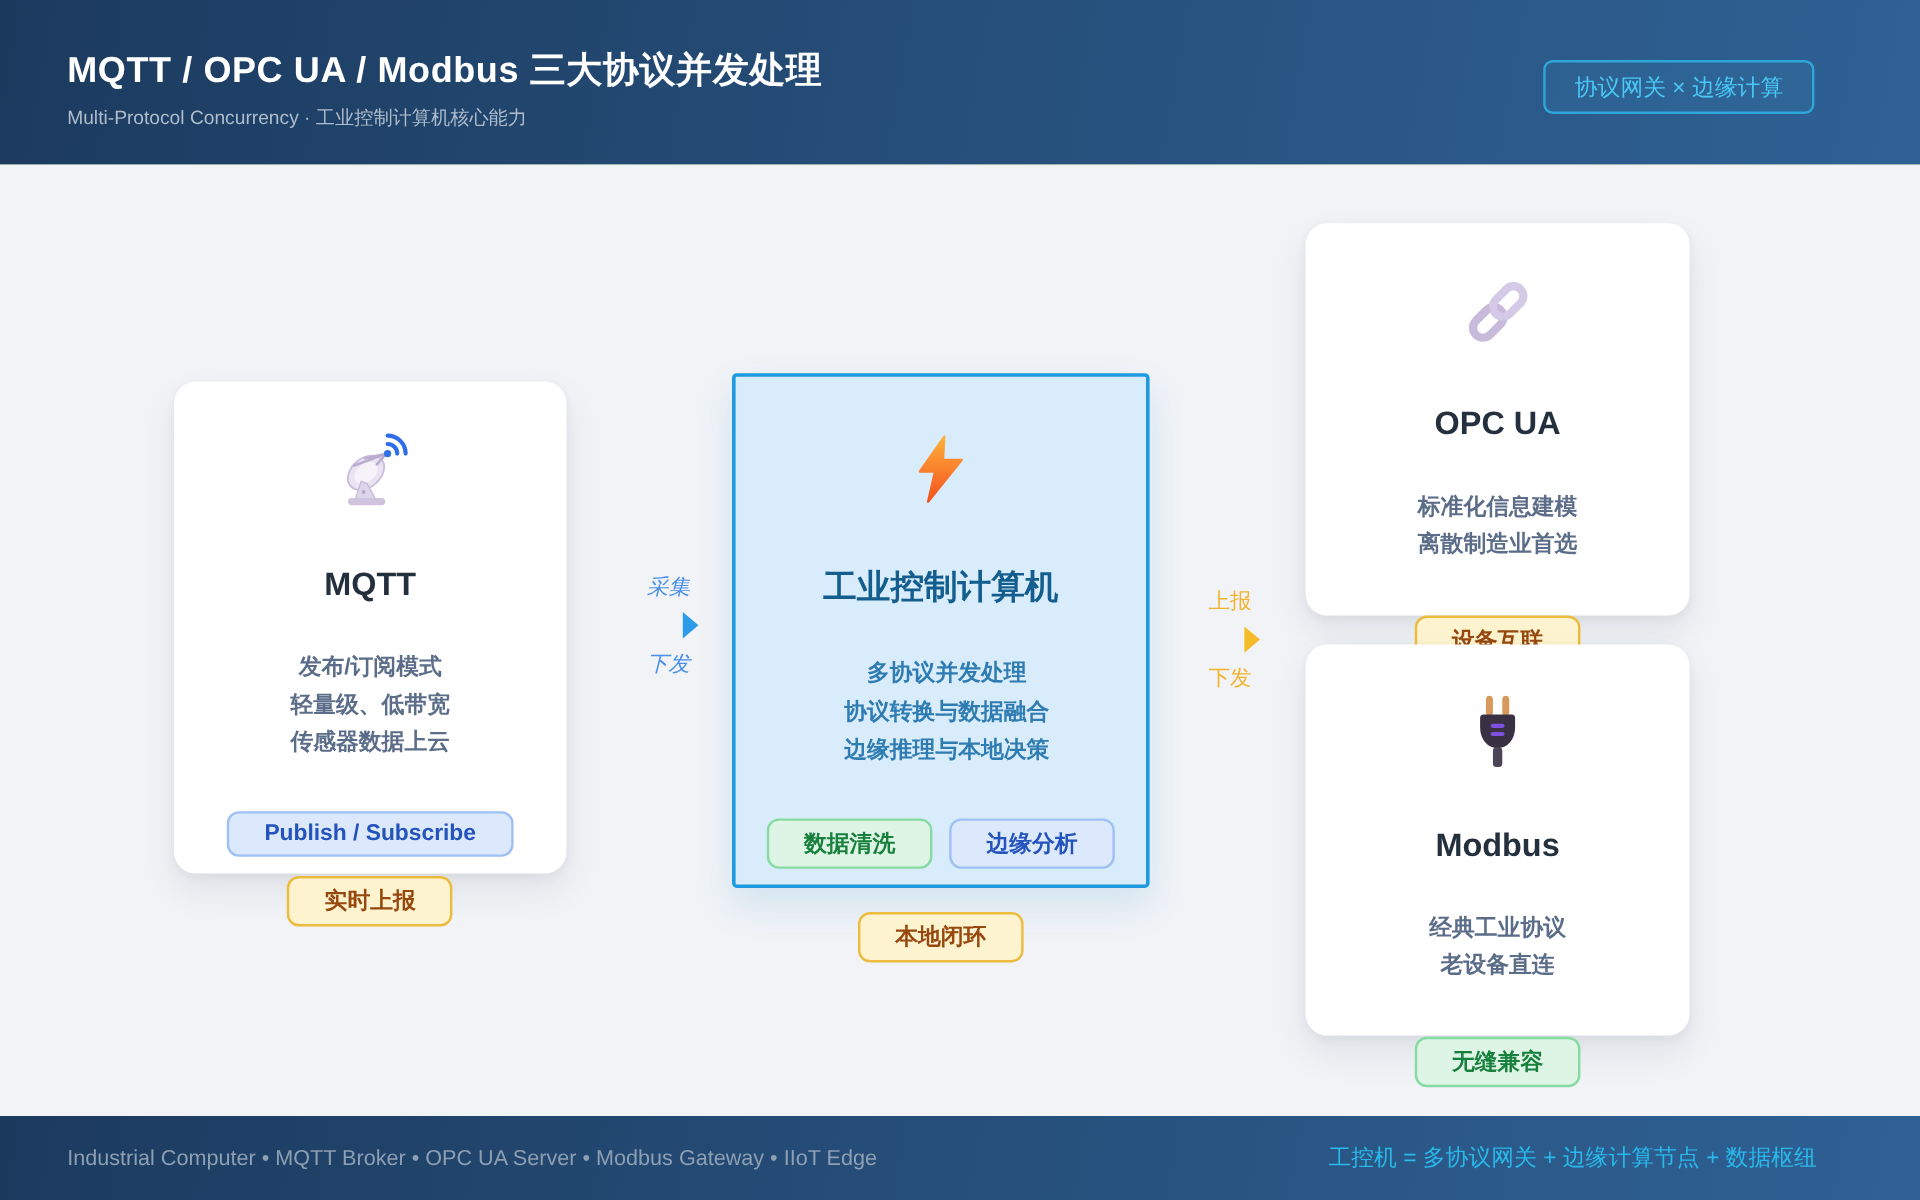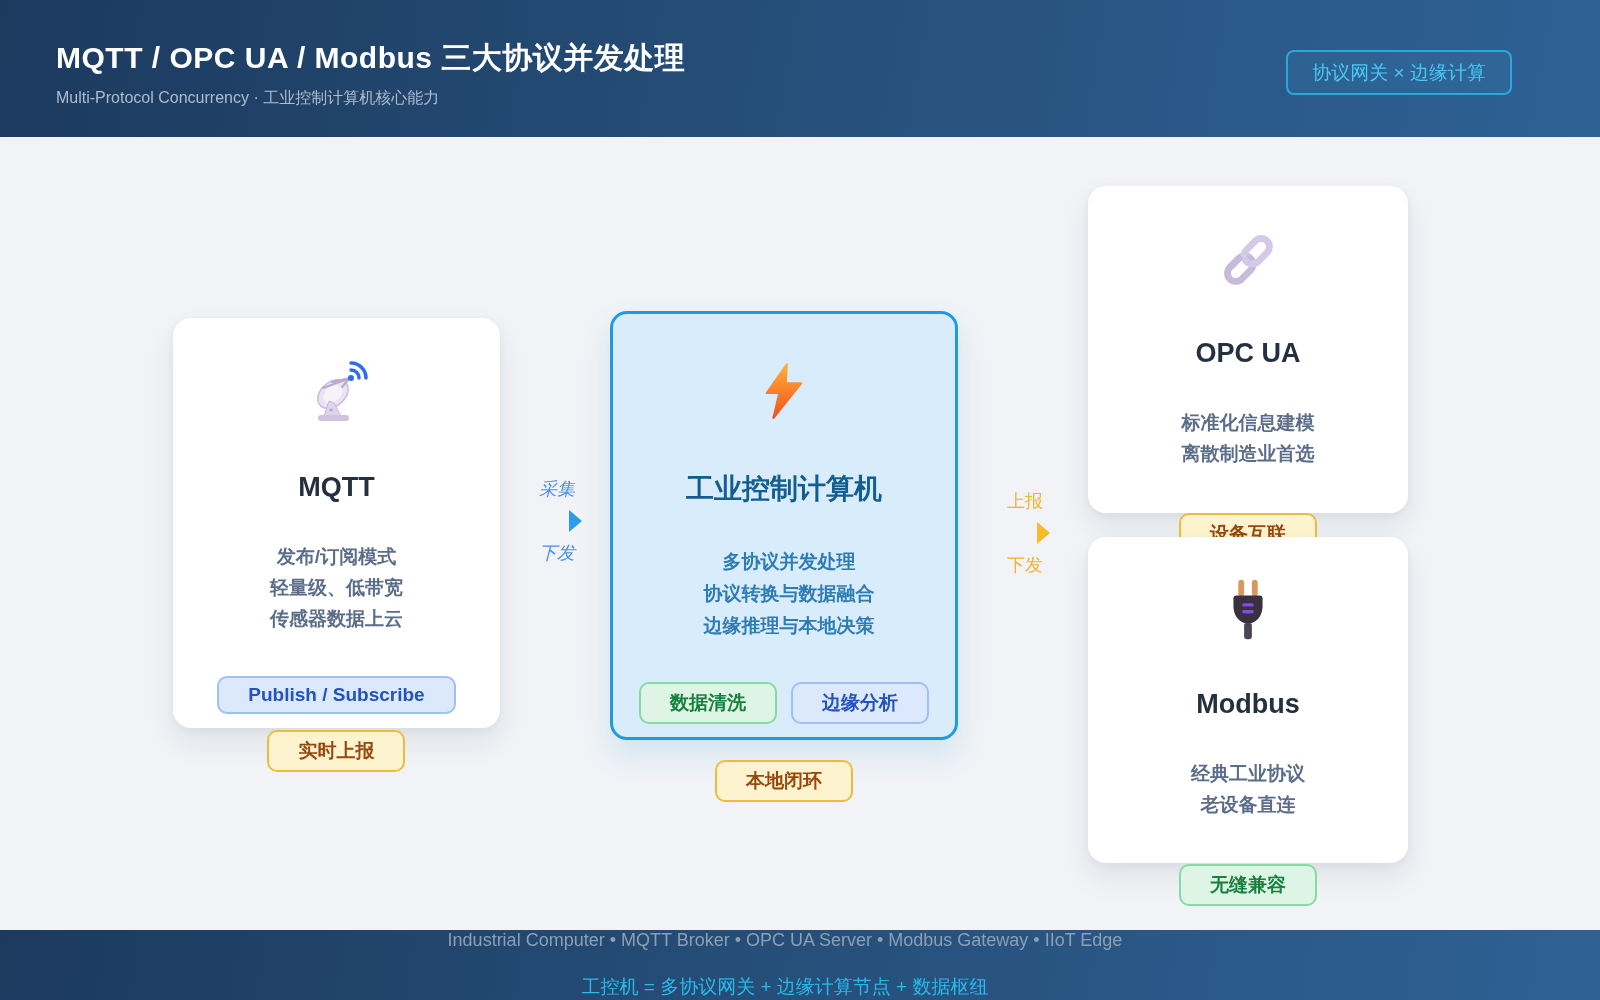--- a/index.html
+++ b/index.html
@@ -15,23 +15,23 @@
   .header-badge { position:absolute; right:88px; top:50px; height:45px; padding:0 24px;
                   display:flex; align-items:center; border:2px solid #2da7d9; border-radius:8px;
                   color:#49c8f5; font-size:19px; background:rgba(73,200,245,0.07); }
 
   
   .main { position:absolute; left:0; top:137px; width:1600px; height:793px; background:#f1f3f6; }
 
   .card { position:absolute; background:#ffffff; border-radius:18px;
           box-shadow:0 14px 30px rgba(30,41,59,0.08), 0 3px 8px rgba(30,41,59,0.05);
           display:flex; flex-direction:column; align-items:center;gap:24px; }
-  .card-mqtt    { left:173px;  top:181px; width:327px; height:410px;justify-content:space-between; }
+  .card-mqtt    { left:145px;  top:181px; width:327px; height:410px;justify-content:space-between; }
   .card-center  { left:610px;  top:174px; width:348px; height:429px;
-                  background:#d9ecfb; border:3px solid #1e9ae0; border-radius:17px;
+                  background:#d9ecfb; border:3px solid #1e9ae0; border-radius:4px;
                   box-shadow:0 14px 30px rgba(30,140,210,0.15); }
   .card-opcua   { left:1088px; top:49px;  width:320px; height:327px; }
   .card-modbus  { left:1088px; top:400px; width:320px; height:326px; }
 
   .card .icon { margin-top:38px; height:72px; display:flex; align-items:center; justify-content:center; }
   .card-center .icon { margin-top:48px; height:64px; }
   .card .title { margin-top:20px; font-size:27px; font-weight:700; color:#25303f; }
   .card-center .title { margin-top:26px; font-size:28px; color:#135e8e; }
   .card .lines { margin-top:14px; font-size:19px; line-height:31px; color:#5b6d88; text-align:center;font-weight:bold; }
   .card-center .lines { color:#2e7cb2; line-height:32px;margin-left:10px; }
@@ -54,21 +54,21 @@
                       border-left:13px solid currentColor; margin-left:36px; }
   .connector-left  { left:525px; top:340px; color:#4a90e8;font-style:italic; }
   .connector-left .arrow { color:#2d9ce8; }
   .connector-right { left:993px; top:352px; color:#f2b32e;font-family:Liberation Mono, monospace; }
   .connector-right .arrow { color:#f5bb28; }
 
   
   .footer { position:absolute; left:0; top:930px; width:1600px; height:70px;
             background:linear-gradient(100deg,#1c3a5e 0%,#27517d 55%,#2f6195 100%);
             display:flex; align-items:center; justify-content:space-between;
-            padding:0 86px 0 56px;flex-direction:column; }
+            padding:0 86px 0 56px; }
   .footer-left  { font-size:18px; color:#8d9fb3; }
   .footer-right { font-size:19px; color:#29b9ea; }
 </style>
 </head>
 <body>
 
 <div class="stage">
 
   <div class="header">
     <div class="header-title">MQTT / OPC UA / Modbus 三大协议并发处理</div>

